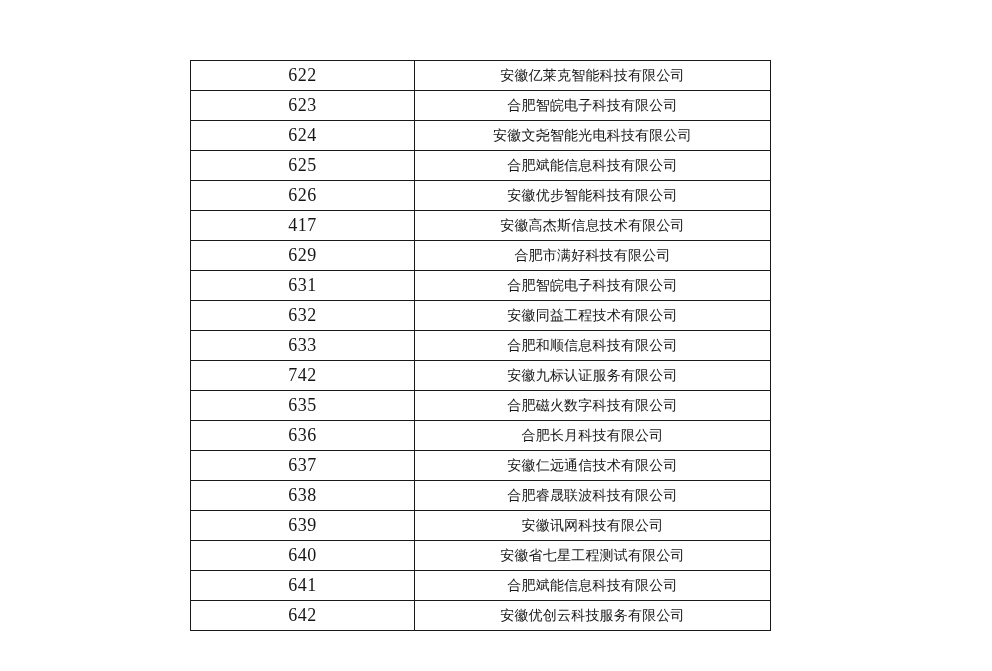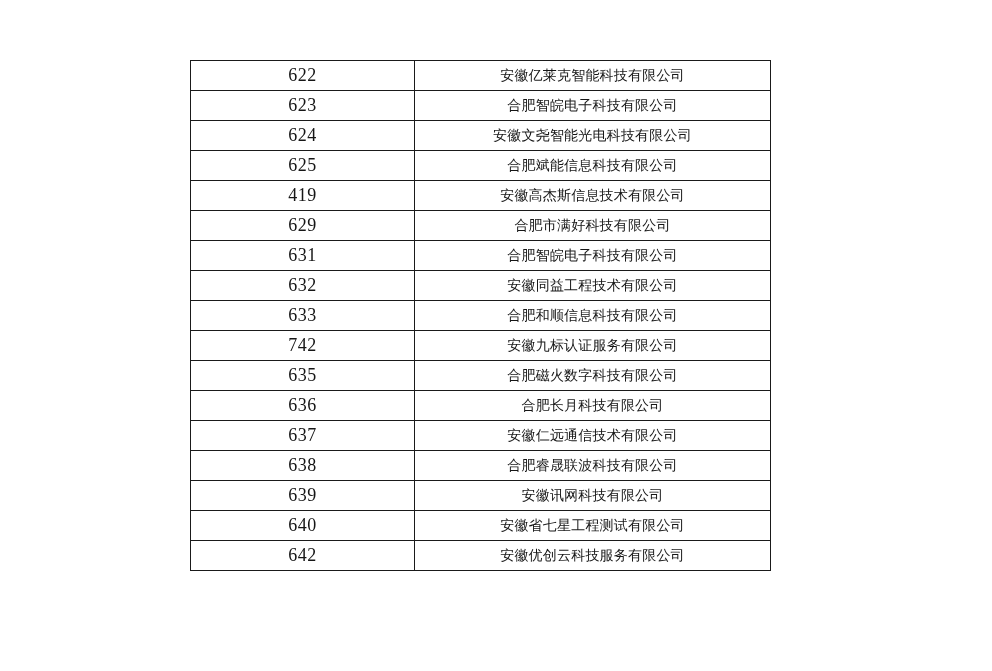--- a/index.html
+++ b/index.html
@@ -79,21 +79,25 @@
           </tr>
           <tr>
             <td class="cell-index">624</td>
             <td class="cell-name">安徽文尧智能光电科技有限公司</td>
           </tr>
           <tr>
             <td class="cell-index">625</td>
             <td class="cell-name">合肥斌能信息科技有限公司</td>
           </tr>
           <tr>
-            <td class="cell-index">419</td>
+            <td class="cell-index">626</td>
+            <td class="cell-name">安徽优步智能科技有限公司</td>
+          </tr>
+          <tr>
+            <td class="cell-index">417</td>
             <td class="cell-name">安徽高杰斯信息技术有限公司</td>
           </tr>
           <tr>
             <td class="cell-index">629</td>
             <td class="cell-name">合肥市满好科技有限公司</td>
           </tr>
           <tr>
             <td class="cell-index">631</td>
             <td class="cell-name">合肥智皖电子科技有限公司</td>
           </tr>
@@ -127,19 +131,23 @@
           </tr>
           <tr>
             <td class="cell-index">639</td>
             <td class="cell-name">安徽讯网科技有限公司</td>
           </tr>
           <tr>
             <td class="cell-index">640</td>
             <td class="cell-name">安徽省七星工程测试有限公司</td>
           </tr>
           <tr>
+            <td class="cell-index">641</td>
+            <td class="cell-name">合肥斌能信息科技有限公司</td>
+          </tr>
+          <tr>
             <td class="cell-index">642</td>
             <td class="cell-name">安徽优创云科技服务有限公司</td>
           </tr>
         </tbody>
     </table>
   </div>
 </div>
 
 </body></html>

